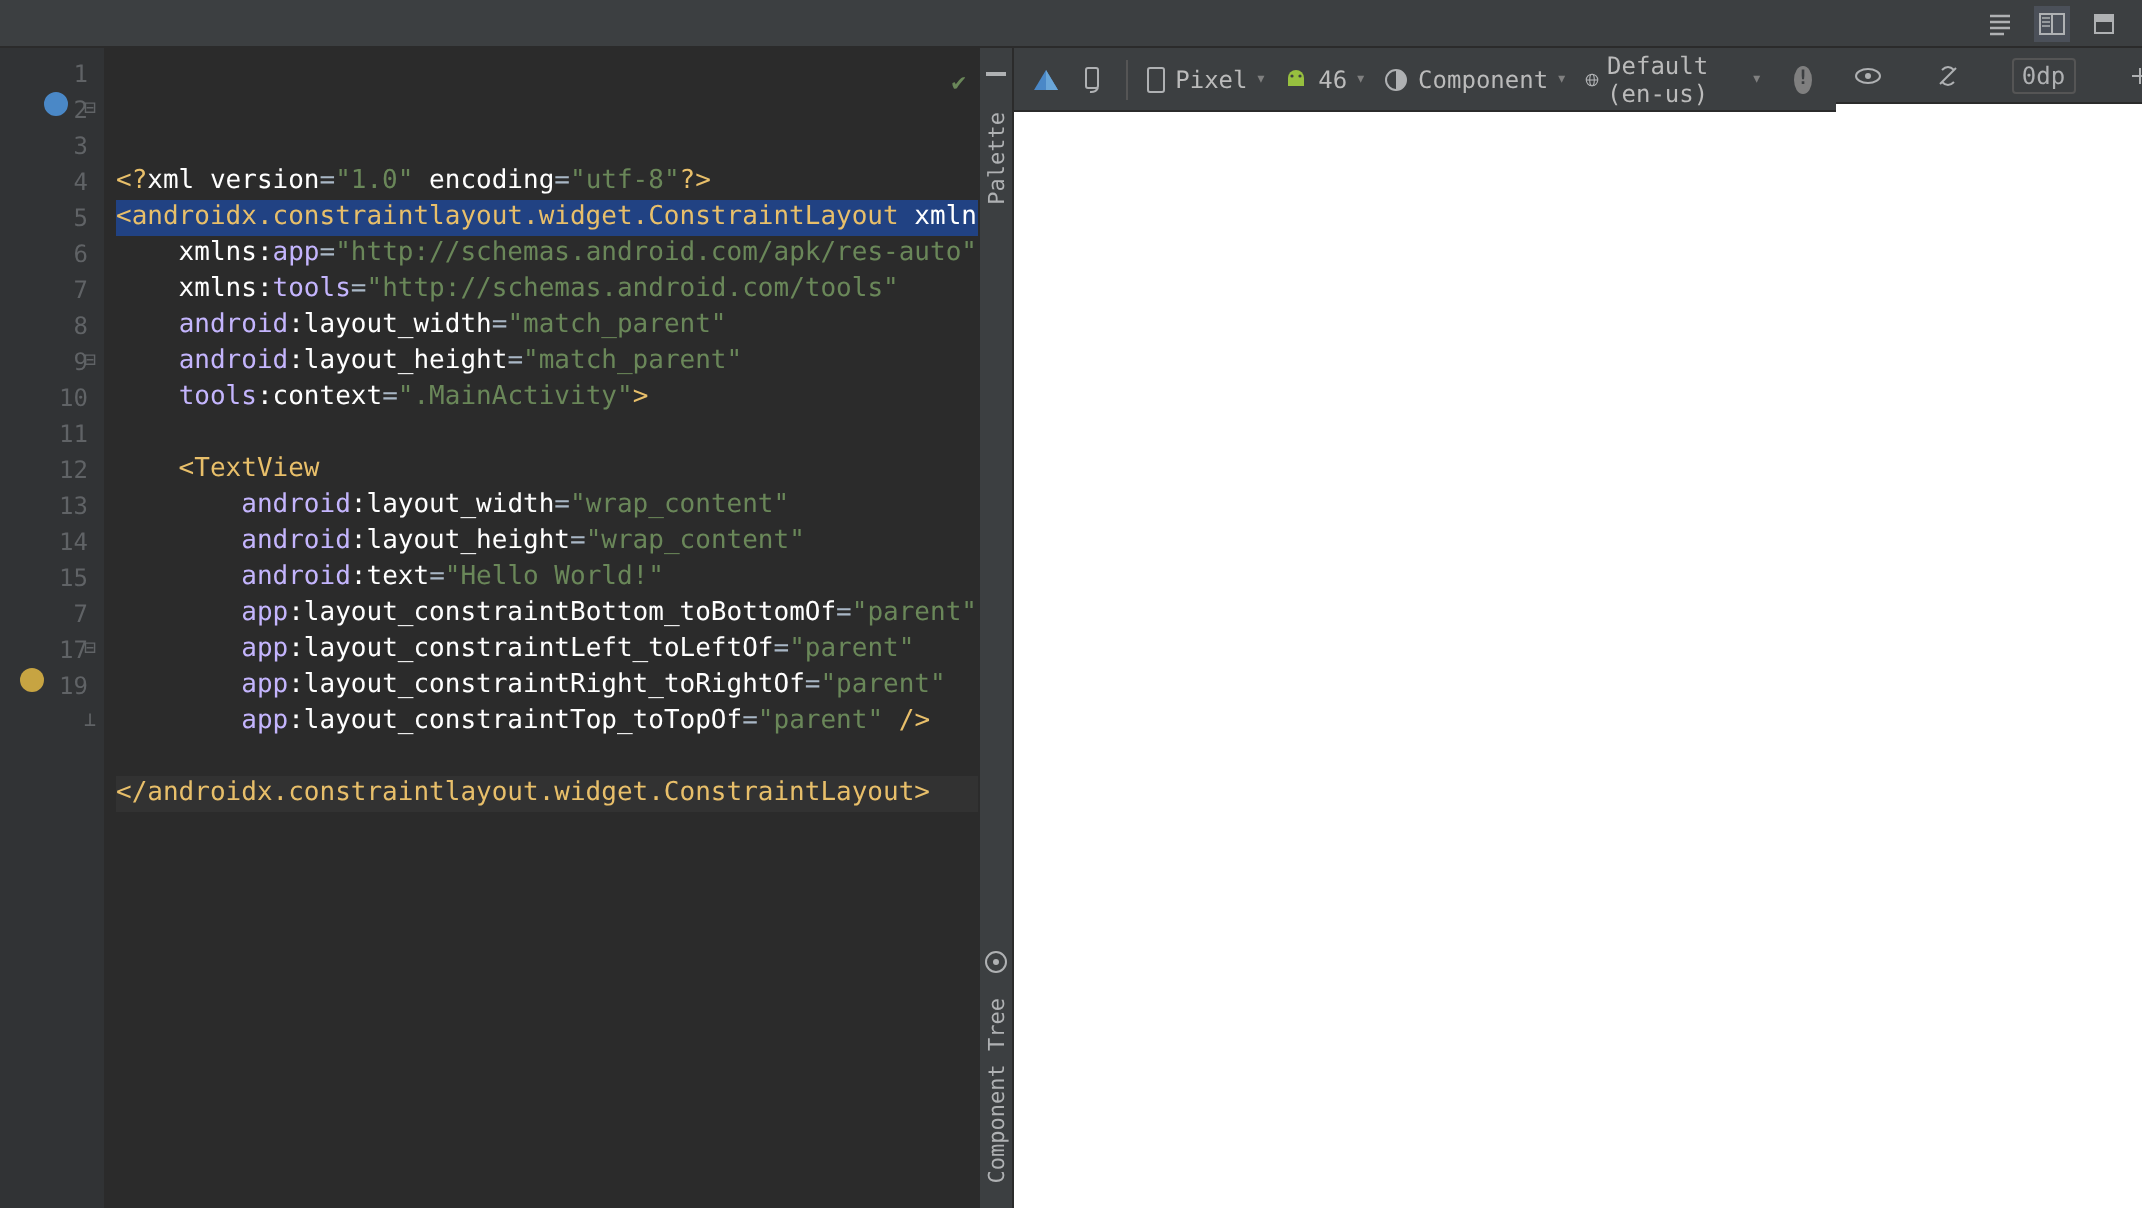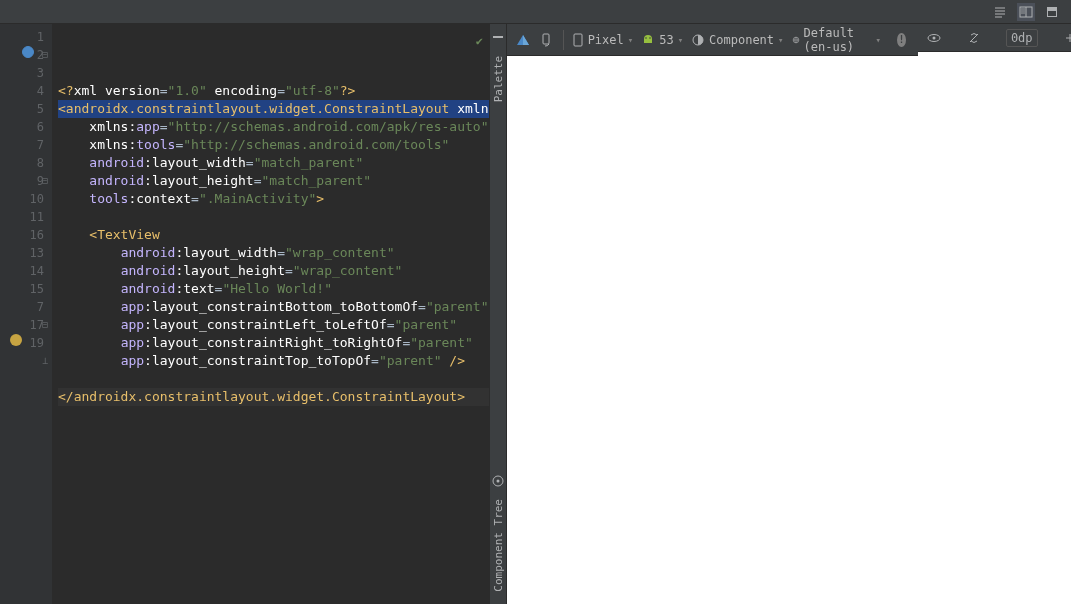--- a/index.html
+++ b/index.html
@@ -95,21 +95,21 @@
         <span class="gnum">2</span>
         <span class="gnum">3</span>
         <span class="gnum">4</span>
         <span class="gnum">5</span>
         <span class="gnum">6</span>
         <span class="gnum">7</span>
         <span class="gnum">8</span>
         <span class="gnum">9</span>
         <span class="gnum">10</span>
         <span class="gnum">11</span>
-        <span class="gnum">16</span>
+        <span class="gnum">12</span>
         <span class="gnum">13</span>
         <span class="gnum">14</span>
         <span class="gnum">15</span>
         <span class="gnum">7</span>
         <span class="gnum">17</span>
         <span class="gnum">19</span>
       </div>
     <div class="code" id="code">
       <span class="green-check">✔</span>
     <div class="cline"><span class="xml-punc">&lt;?</span><span class="xml-attr">xml version</span><span class="xml-eq">=</span><span class="xml-str">"1.0"</span><span class="xml-attr"> encoding</span><span class="xml-eq">=</span><span class="xml-str">"utf-8"</span><span class="xml-punc">?&gt;</span></div><div class="cline sel hilite" style="background: rgb(33, 66, 131);"><span class="xml-punc">&lt;</span><span class="xml-tag">androidx.constraintlayout.widget.ConstraintLayout</span><span class="xml-attr"> xmlns:</span></div><div class="cline"><span class="xml-attr">    xmlns:</span><span class="xml-attrns">app</span><span class="xml-eq">=</span><span class="xml-str">"http://schemas.android.com/apk/res-auto"</span></div><div class="cline"><span class="xml-attr">    xmlns:</span><span class="xml-attrns">tools</span><span class="xml-eq">=</span><span class="xml-str">"http://schemas.android.com/tools"</span></div><div class="cline"><span class="">    </span><span class="xml-attrns">android</span><span class="xml-attr">:layout_width</span><span class="xml-eq">=</span><span class="xml-str">"match_parent"</span></div><div class="cline"><span class="">    </span><span class="xml-attrns">android</span><span class="xml-attr">:layout_height</span><span class="xml-eq">=</span><span class="xml-str">"match_parent"</span></div><div class="cline"><span class="">    </span><span class="xml-attrns">tools</span><span class="xml-attr">:context</span><span class="xml-eq">=</span><span class="xml-str">".MainActivity"</span><span class="xml-punc">&gt;</span></div><div class="cline"></div><div class="cline"><span class="xml-punc">    &lt;</span><span class="xml-tag">TextView</span></div><div class="cline"><span class="">        </span><span class="xml-attrns">android</span><span class="xml-attr">:layout_width</span><span class="xml-eq">=</span><span class="xml-str">"wrap_content"</span></div><div class="cline"><span class="">        </span><span class="xml-attrns">android</span><span class="xml-attr">:layout_height</span><span class="xml-eq">=</span><span class="xml-str">"wrap_content"</span></div><div class="cline"><span class="">        </span><span class="xml-attrns">android</span><span class="xml-attr">:text</span><span class="xml-eq">=</span><span class="xml-str">"Hello World!"</span></div><div class="cline"><span class="">        </span><span class="xml-attrns">app</span><span class="xml-attr">:layout_constraintBottom_toBottomOf</span><span class="xml-eq">=</span><span class="xml-str">"parent"</span></div><div class="cline"><span class="">        </span><span class="xml-attrns">app</span><span class="xml-attr">:layout_constraintLeft_toLeftOf</span><span class="xml-eq">=</span><span class="xml-str">"parent"</span></div><div class="cline"><span class="">        </span><span class="xml-attrns">app</span><span class="xml-attr">:layout_constraintRight_toRightOf</span><span class="xml-eq">=</span><span class="xml-str">"parent"</span></div><div class="cline"><span class="">        </span><span class="xml-attrns">app</span><span class="xml-attr">:layout_constraintTop_toTopOf</span><span class="xml-eq">=</span><span class="xml-str">"parent"</span><span class="xml-punc"> /&gt;</span></div><div class="cline"></div><div class="cline hilite" style="background: rgb(50, 50, 50);"><span class="xml-punc">&lt;/</span><span class="xml-tag">androidx.constraintlayout.widget.ConstraintLayout</span><span class="xml-punc">&gt;</span></div></div>
@@ -155,21 +155,21 @@
         <span class="dcaret">▾</span>
       </span>
       <span class="drop">
         <span class="android-green">
           <svg width="14" height="14" viewBox="0 0 14 14">
               <path d="M3 6a4 4 0 0 1 8 0v4h-8z" fill="#97c03f"></path>
               <circle cx="5" cy="5" r="0.8" fill="#3c3f41"></circle>
               <circle cx="9" cy="5" r="0.8" fill="#3c3f41"></circle>
             </svg>
         </span>
-        <span>53</span>
+        <span>46</span>
         <span class="dcaret">▾</span>
       </span>
       <span class="drop">
         <svg width="14" height="14" viewBox="0 0 14 14">
             <circle cx="7" cy="7" r="5" fill="none" stroke="#afb1b3"></circle>
             <path d="M7 2a5 5 0 0 1 0 10z" fill="#afb1b3"></path>
           </svg>
         <span>Component</span>
         <span class="dcaret">▾</span>
       </span>

